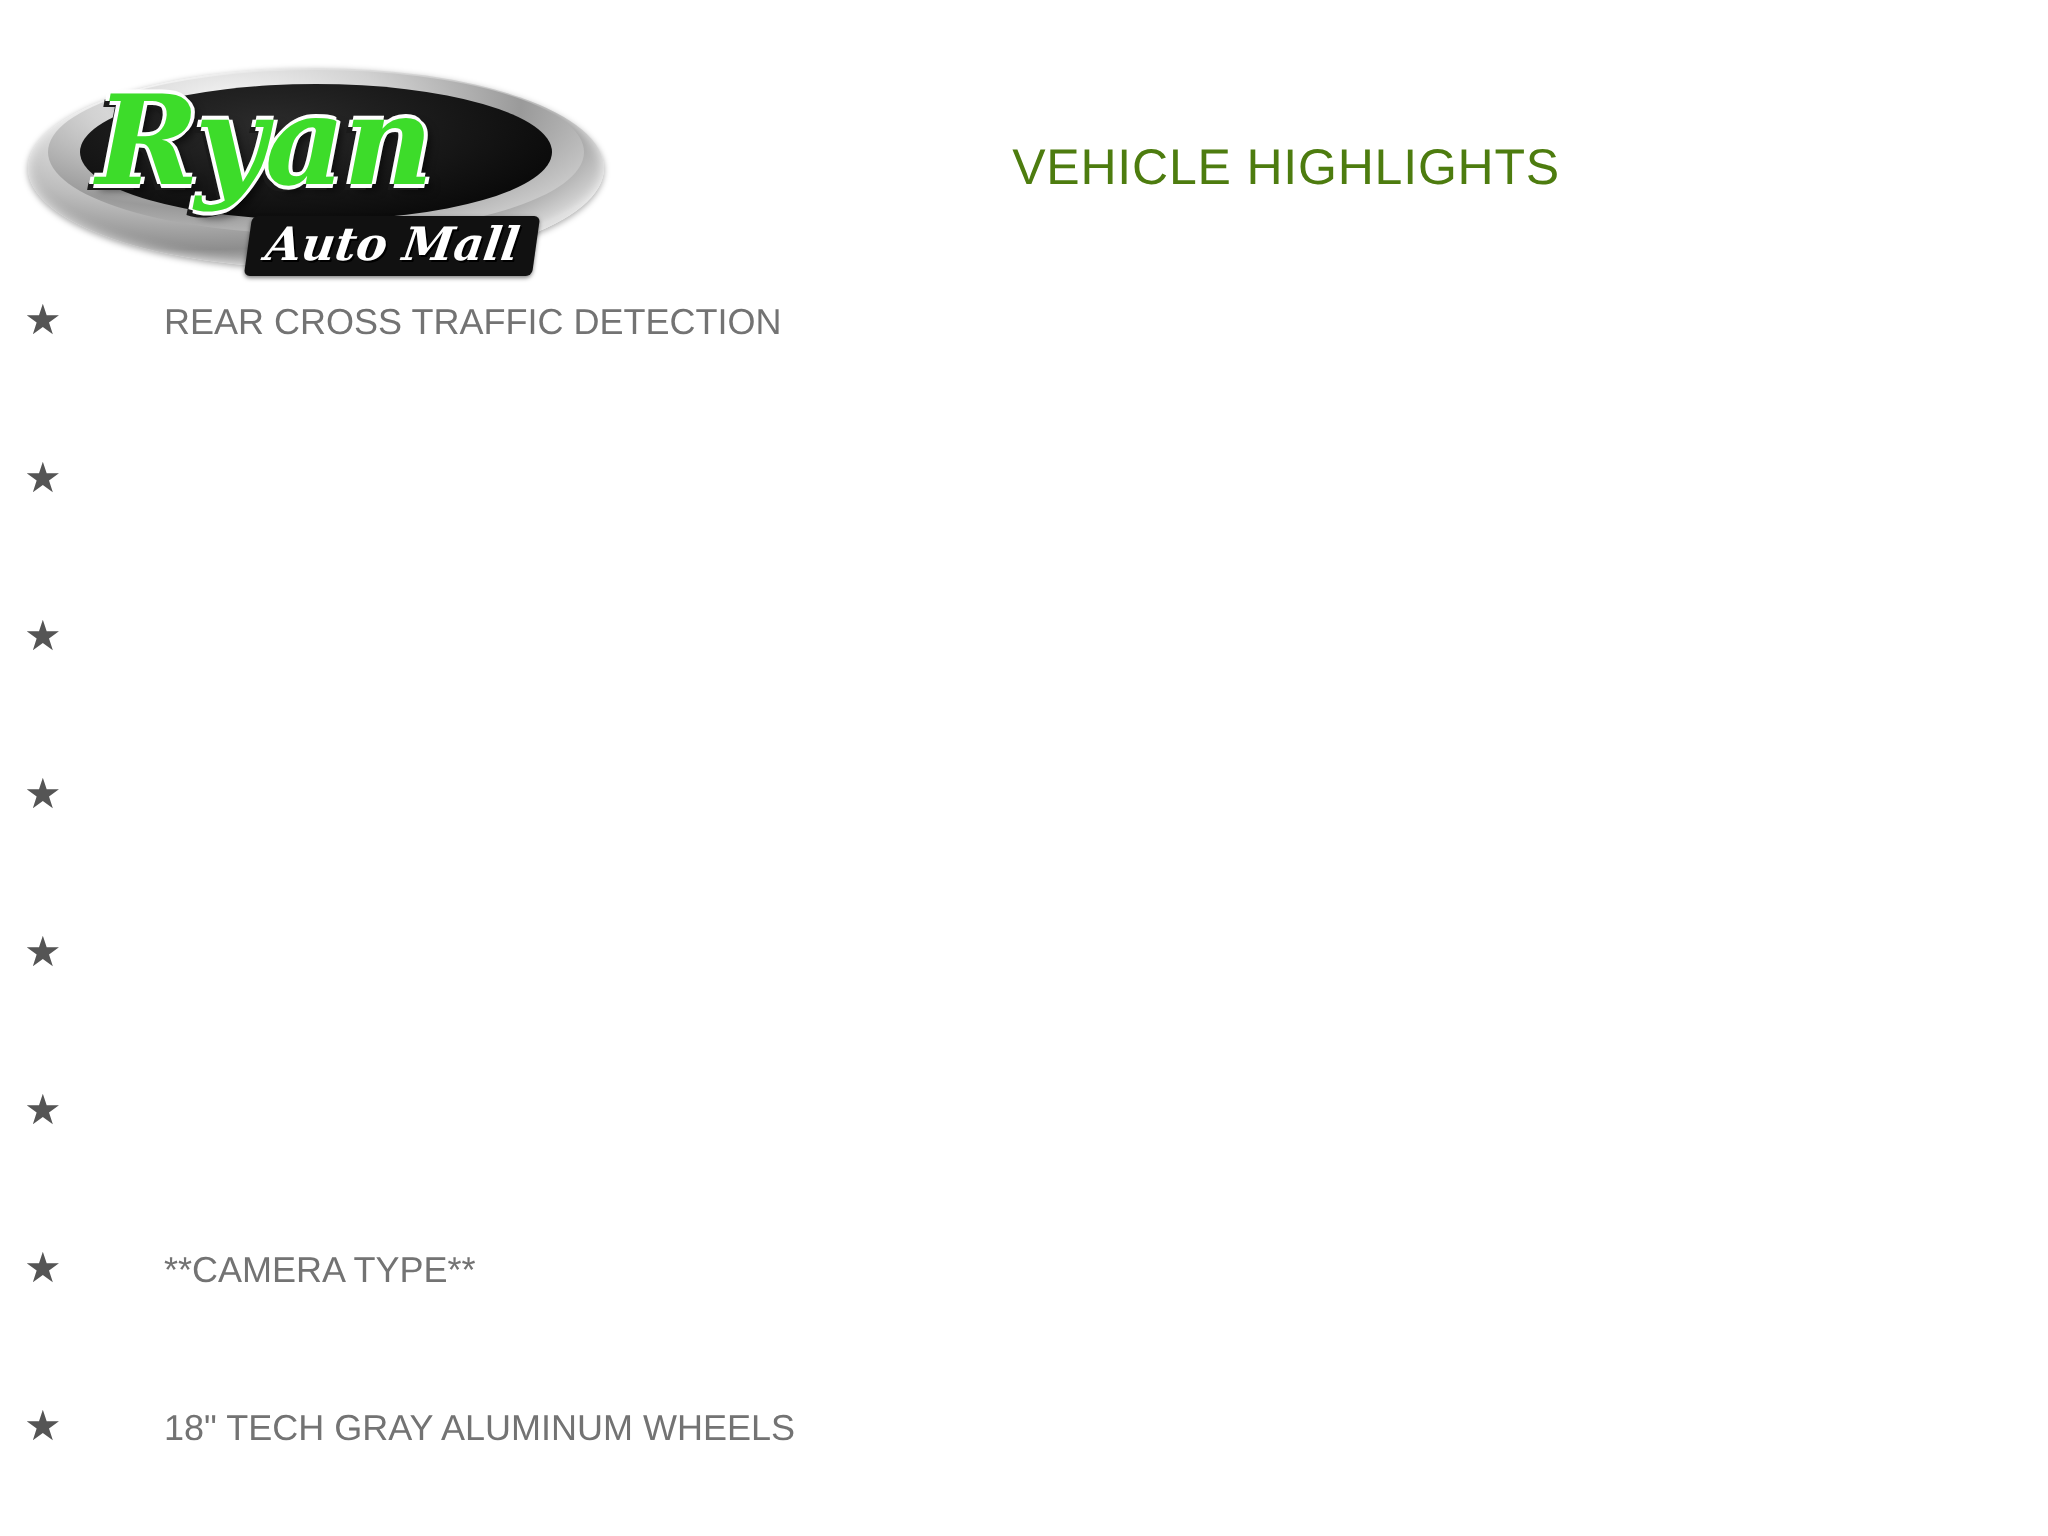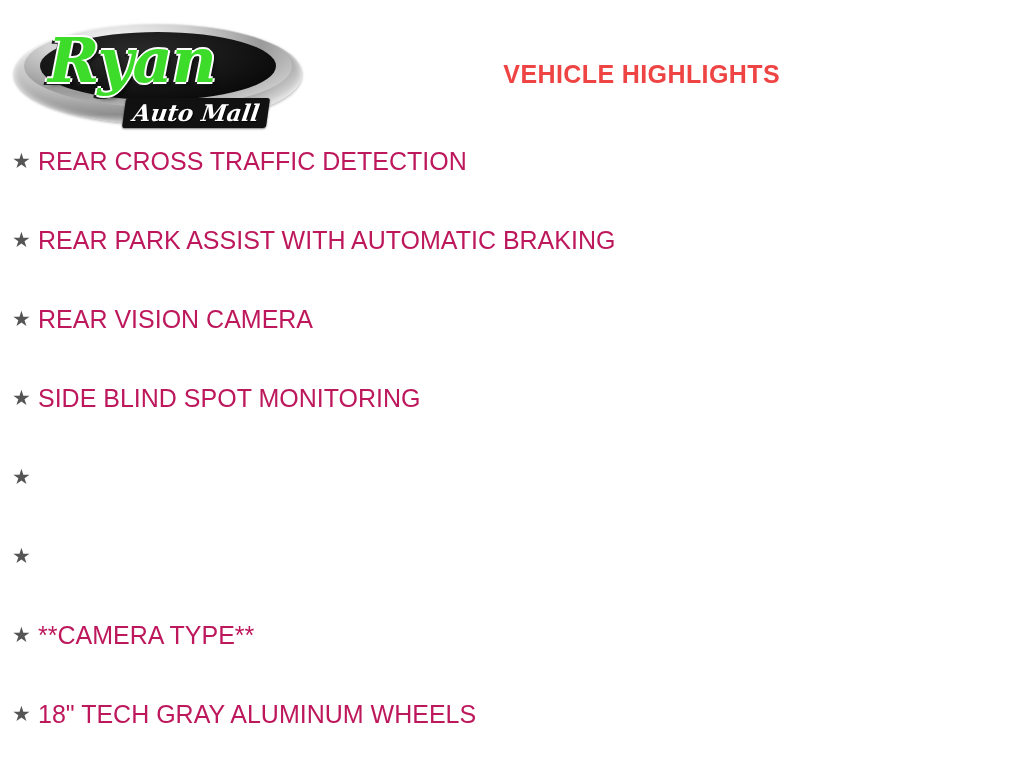--- a/index.html
+++ b/index.html
@@ -18,21 +18,21 @@
   .page {
     width: 1024px;
     height: 768px;
     position: relative;
     background: #ffffff;
   }
 
   
   .header {
     position: absolute;
-    top: 8px;
+    top: 18px;
     left: 0;
     width: 816px;
     height: 130px;
   }
   .logo {
     position: absolute;
     left: 14px;
     top: 8px;
     width: 290px;
     height: 115px;
@@ -99,22 +99,22 @@
     border-radius: 3px;
     transform: skewX(-8deg);
     text-shadow: 1px 1px 0 #000;
     box-shadow: 0 1px 2px rgba(0,0,0,0.5);
   }
   .highlights-title {
     position: absolute;
     right: 36px;
     top: 52px;
     font-size: 25px;
-    font-weight: bold;
-    color: #ef4444;
+    font-weight: normal;
+    color: #4d7c0f;
     letter-spacing: 0.4px;
     white-space: nowrap;
   }
 
   
   .features {
     position: absolute;
     top: 146px;
     left: 0;
     width: 1024px;
@@ -130,24 +130,25 @@
   }
   .bullet-star {
     width: 26px;
     flex: 0 0 26px;
     font-size: 21px;
     line-height: 30px;
     color: #555555;
     text-align: left;
   }
   .feature-text {
-    font-size: 25px;
+    font-size: 18px;
     line-height: 30px;
-    color: #be185d;
+    color: #737373;
     white-space: nowrap;
+    margin-left: 44px;
   }
 </style>
 </head>
 <body>
 
 <div class="page">
 
   <div class="header">
 
     <div class="logo">
@@ -161,29 +162,26 @@
     <div class="highlights-title">VEHICLE HIGHLIGHTS</div>
   </div>
 
   <ul class="features">
     <li class="feature-item">
       <span class="bullet-star">★</span>
       <span class="feature-text">REAR CROSS TRAFFIC DETECTION</span>
     </li>
     <li class="feature-item">
       <span class="bullet-star">★</span>
-      <span class="feature-text">REAR PARK ASSIST WITH AUTOMATIC BRAKING</span>
     </li>
     <li class="feature-item">
       <span class="bullet-star">★</span>
-      <span class="feature-text">REAR VISION CAMERA</span>
     </li>
     <li class="feature-item">
       <span class="bullet-star">★</span>
-      <span class="feature-text">SIDE BLIND SPOT MONITORING</span>
     </li>
     <li class="feature-item">
       <span class="bullet-star">★</span>
     </li>
     <li class="feature-item">
       <span class="bullet-star">★</span>
     </li>
     <li class="feature-item">
       <span class="bullet-star">★</span>
       <span class="feature-text">**CAMERA TYPE**</span>

